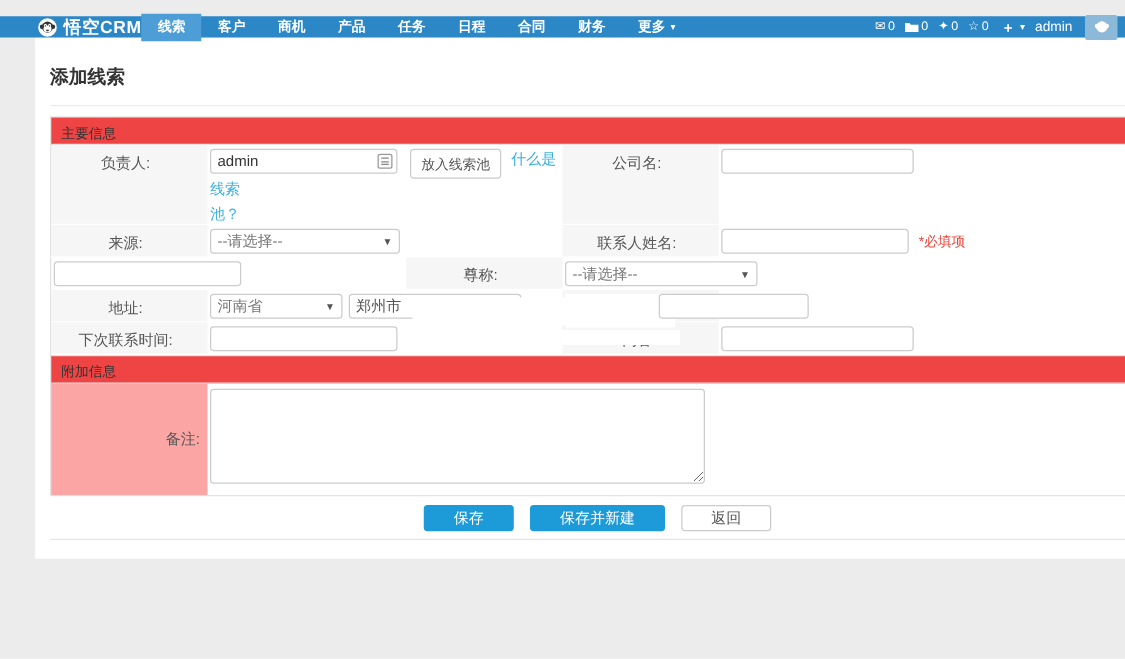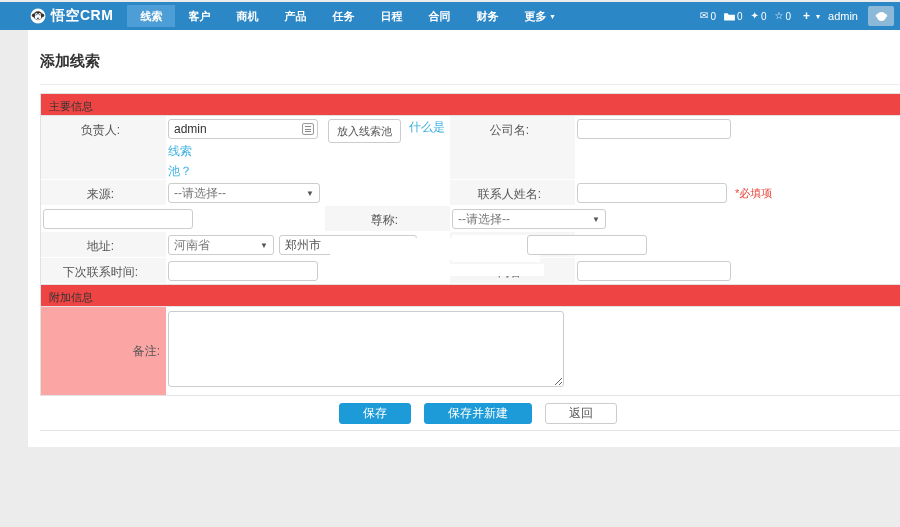--- a/index.html
+++ b/index.html
@@ -2,25 +2,25 @@
 <html><head>
 <meta charset="utf-8">
 <style>
   html,body{margin:0;padding:0}
   body{
     width:900px;height:527px;position:relative;overflow:hidden;
     background:#ececec;font-family:"Liberation Sans","DejaVu Sans",sans-serif;
     -webkit-font-smoothing:antialiased;
   }
   
-  .nav{position:absolute;left:0;top:2px;width:900px;height:28px;background:#2b87c6;
+  .nav{position:absolute;left:0;top:13px;width:900px;height:17px;background:#2b87c6;
        display:flex;align-items:center;color:#fff;font-size:11px;z-index:20}
   .brand{display:flex;align-items:center;gap:5px;margin-left:30px;font-size:14px;font-weight:bold;letter-spacing:.5px}
   .brand svg{display:block}
-  .nav-items{display:flex;height:22px;margin-left:14px}
+  .nav-items{display:flex;height:22px;margin-left:0}
   .nav-item{padding:0 13px;display:flex;align-items:center;cursor:pointer;font-weight:bold}
   .nav-item.active{background:#4d9ed6}
   .nav-item .caret{margin-left:4px;font-size:8px}
   .nav-right{margin-left:auto;display:flex;align-items:center;gap:4px;margin-right:6px;font-size:10px}
   .counter{display:flex;align-items:center;gap:2px;margin-right:4px;cursor:pointer}
   .counter .glyph{font-size:10px;line-height:1}
   .plus-box{font-size:12px;font-weight:bold;margin-left:4px;cursor:pointer}
   .mini-caret{font-size:8px;margin:0 4px 0 2px;cursor:pointer}
   .nav-user{font-size:11px;margin-right:6px;cursor:pointer}
   .avatar{width:26px;height:20px;border-radius:2px;background:#8db9d8;display:flex;

